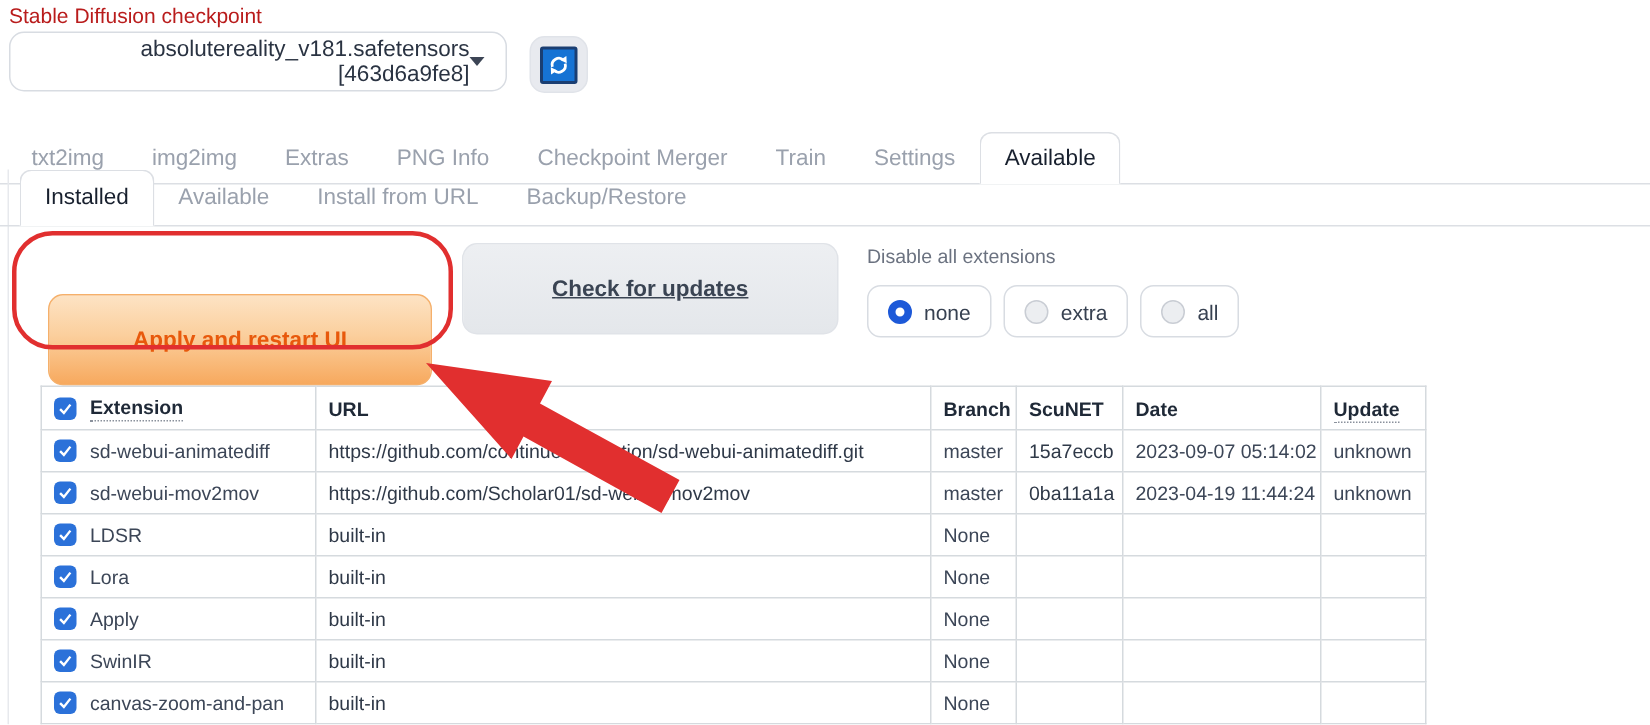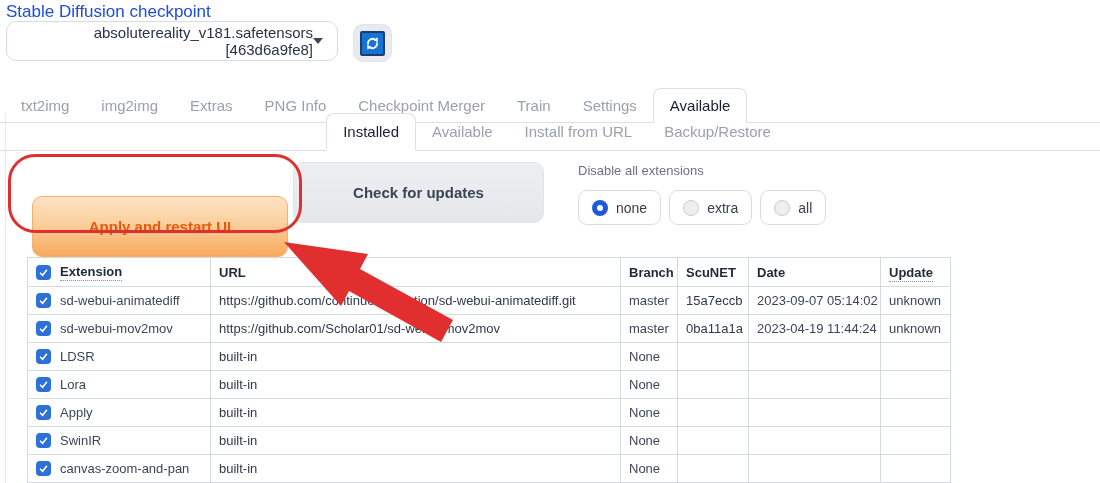--- a/index.html
+++ b/index.html
@@ -3,21 +3,21 @@
 <meta charset="utf-8">
 <style>
   * { margin:0; padding:0; box-sizing:border-box; }
   html,body { width:1100px; height:483px; }
   body {
     position:relative; background:#ffffff; overflow:hidden;
     font-family:"Liberation Sans", sans-serif; color:#3b4555;
   }
 
   
-  .ckpt-label { position:absolute; left:6px; top:2px; font-size:17px; color:#1d4ed8; }
+  .ckpt-label { position:absolute; left:6px; top:2px; font-size:14px; color:#b91c1c; }
   .ckpt-select {
     position:absolute; left:6px; top:21px; width:332px; height:40px;
     background:#fff; border:1px solid #d8dce2; border-radius:10px;
     display:flex; align-items:center; justify-content:space-between;
     padding:0 14px 0 24px; cursor:pointer;text-align:right;
   }
   .ckpt-select .val { font-size:15px; color:#2a3342; }
   .caret { width:0; height:0; border-left:5px solid transparent; border-right:5px solid transparent; border-top:6px solid #3c4555; }
   .refresh-btn {
     position:absolute; left:353px; top:24px; width:39px; height:38px;
@@ -25,39 +25,39 @@
     display:flex; align-items:center; justify-content:center; cursor:pointer;
   }
   .refresh-glyph {
     width:25px; height:25px; background:#1673d4; border:2px solid #1a3e72; border-radius:2px;
     display:flex; align-items:center; justify-content:center;
   }
 
   
   .tabrow { position:absolute; left:0; right:0; display:flex; align-items:flex-end; border-bottom:1px solid #dcdfe4; }
   .tabrow.main { top:88px; height:35px; padding-left:5px; }
-  .tabrow.sub  { top:113px; height:38px; padding-left:13px;justify-content:center; }
+  .tabrow.sub  { top:113px; height:38px; padding-left:13px; }
   .tab { font-size:15px; color:#9aa1ad; padding:0 16px; line-height:33px; cursor:pointer; white-space:nowrap; }
   .tabrow.sub .tab { line-height:36px; }
   .tab.active {
     color:#18202e; background:#fff; border:1px solid #dcdfe4; border-bottom:1px solid #fff;
     border-radius:8px 8px 0 0; margin-bottom:-1px;
   }
 
   .content-edge { position:absolute; left:5px; top:113px; bottom:0; border-left:1px solid #e7e9ed; }
 
   
   .btn { position:absolute; top:162px; height:61px; border-radius:10px; font-size:15px; font-weight:bold;
          display:flex; align-items:center; justify-content:center; cursor:pointer; }
   .btn-apply { left:32px; width:256px; color:#e8590c;
     background:linear-gradient(180deg,#fde3c4 0%, #fbcf9d 45%, #f7a95e 100%);
     border:1px solid #f5b06b;margin-top:34px; }
-  .btn-check { left:293px; width:251px; color:#3a4453;
+  .btn-check { left:308px; width:251px; color:#3a4453;
     background:linear-gradient(180deg,#edeff2 0%, #e4e7eb 100%);
-    border:1px solid #e0e3e8; }
+    border:1px solid #e0e3e8;text-decoration:underline; }
 
   
   .disable-label { position:absolute; left:578px; top:163px; font-size:13px; color:#6b7280; }
   .radio-group { position:absolute; left:578px; top:190px; display:flex; gap:8px; }
   .radio-box { height:35px; background:#fff; border:1px solid #d8dce2; border-radius:9px;
     display:flex; align-items:center; gap:8px; padding:0 13px; cursor:pointer; }
   .radio-dot { width:16px; height:16px; border-radius:50%; background:#eceef1; border:1px solid #c9cdd4; }
   .radio-dot.on { background:#fff; border:5px solid #1d59d8; }
   .radio-box span.lbl { font-size:14px; color:#374151; }
 

